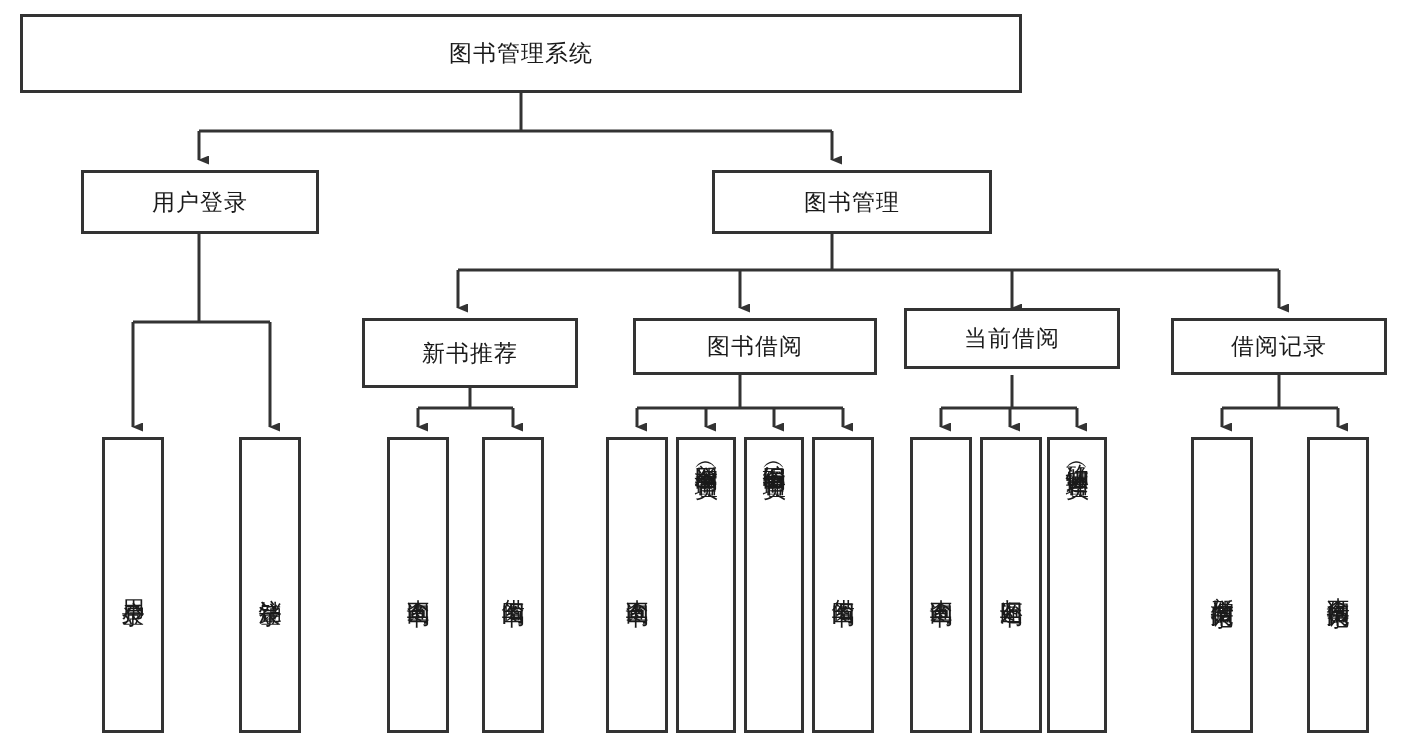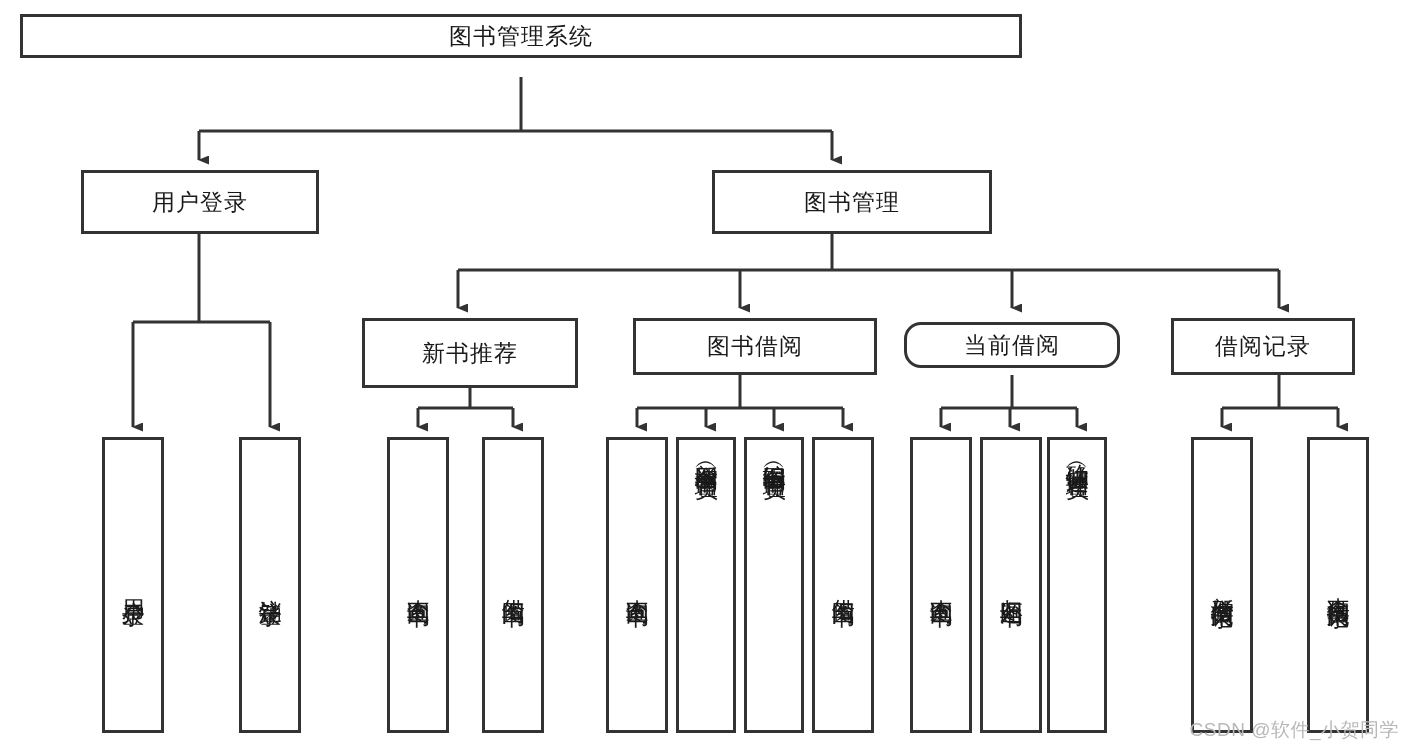--- a/index.html
+++ b/index.html
@@ -119,41 +119,41 @@
       <path d="M1010,408 L1010,427" marker-end="url(#arrow)"></path>
       <path d="M1077,408 L1077,427" marker-end="url(#arrow)"></path>
 
       <path d="M1279,375 L1279,408"></path>
       <path d="M1222,408 L1338,408"></path>
       <path d="M1222,408 L1222,427" marker-end="url(#arrow)"></path>
       <path d="M1338,408 L1338,427" marker-end="url(#arrow)"></path>
     </g>
   </svg>
 
-  <div class="node" style="left:20px; top:14px; width:1002px; height:44px;">
+  <div class="node" style="left:20px; top:14px; width:1002px; height:79px;">
     <span class="label">图书管理系统</span>
   </div>
 
   <div class="node" style="left:81px; top:170px; width:238px; height:64px;">
     <span class="label">用户登录</span>
   </div>
   <div class="node" style="left:712px; top:170px; width:280px; height:64px;">
     <span class="label">图书管理</span>
   </div>
 
   <div class="node" style="left:362px; top:318px; width:216px; height:70px;">
     <span class="label">新书推荐</span>
   </div>
   <div class="node" style="left:633px; top:318px; width:244px; height:57px;">
     <span class="label">图书借阅</span>
   </div>
-  <div class="node" style="left:904px; top:322px; width:216px; height:46px;border-radius:17px;">
+  <div class="node" style="left:904px; top:308px; width:216px; height:61px;">
     <span class="label">当前借阅</span>
   </div>
-  <div class="node" style="left:1171px; top:318px; width:184px; height:57px;">
+  <div class="node" style="left:1171px; top:318px; width:216px; height:57px;">
     <span class="label">借阅记录</span>
   </div>
 
   <div class="node vertical" style="left:102px; top:437px; width:62px; height:296px;">
     <span class="label">用户登录</span>
   </div>
   <div class="node vertical" style="left:239px; top:437px; width:62px; height:296px;">
     <span class="label">注销登录</span>
   </div>
 
@@ -187,14 +187,13 @@
     <span class="label">确认归还（管理员）</span>
   </div>
 
   <div class="node vertical" style="left:1191px; top:437px; width:62px; height:296px;">
     <span class="label">新增借阅记录</span>
   </div>
   <div class="node vertical" style="left:1307px; top:437px; width:62px; height:296px;">
     <span class="label">查询借阅记录</span>
   </div>
 
-  <div class="watermark">CSDN @软件_小贺同学</div>
 </div>
 
 </body></html>

